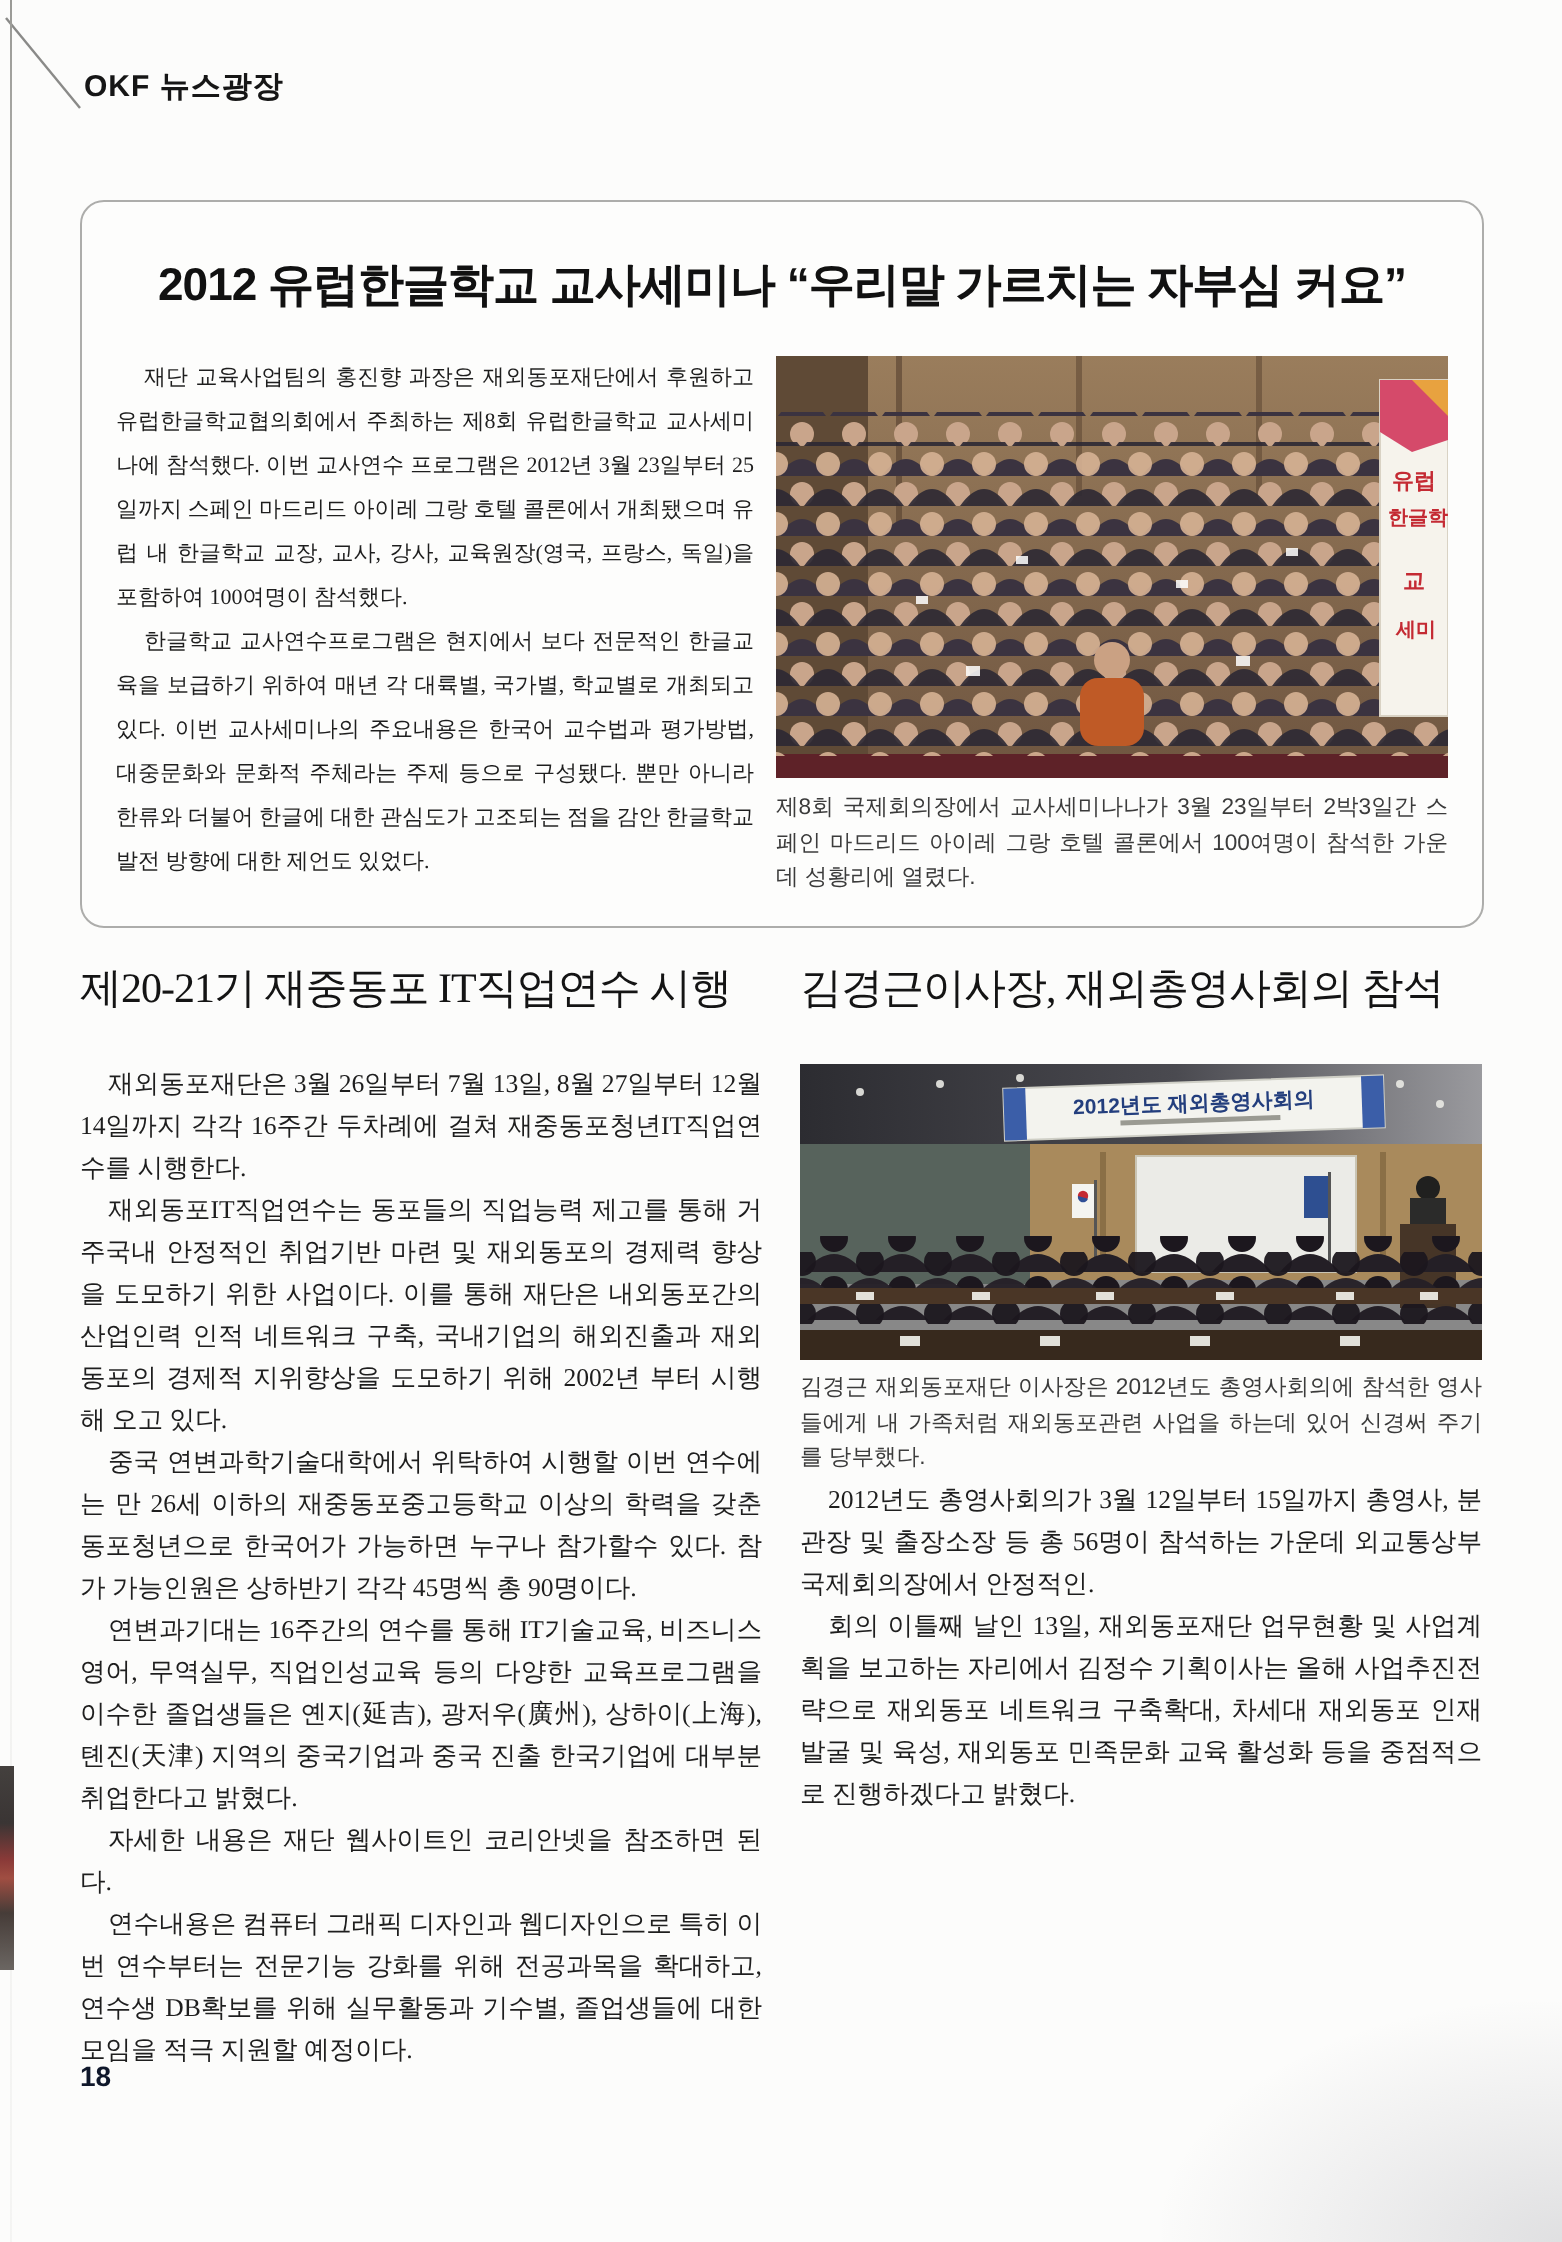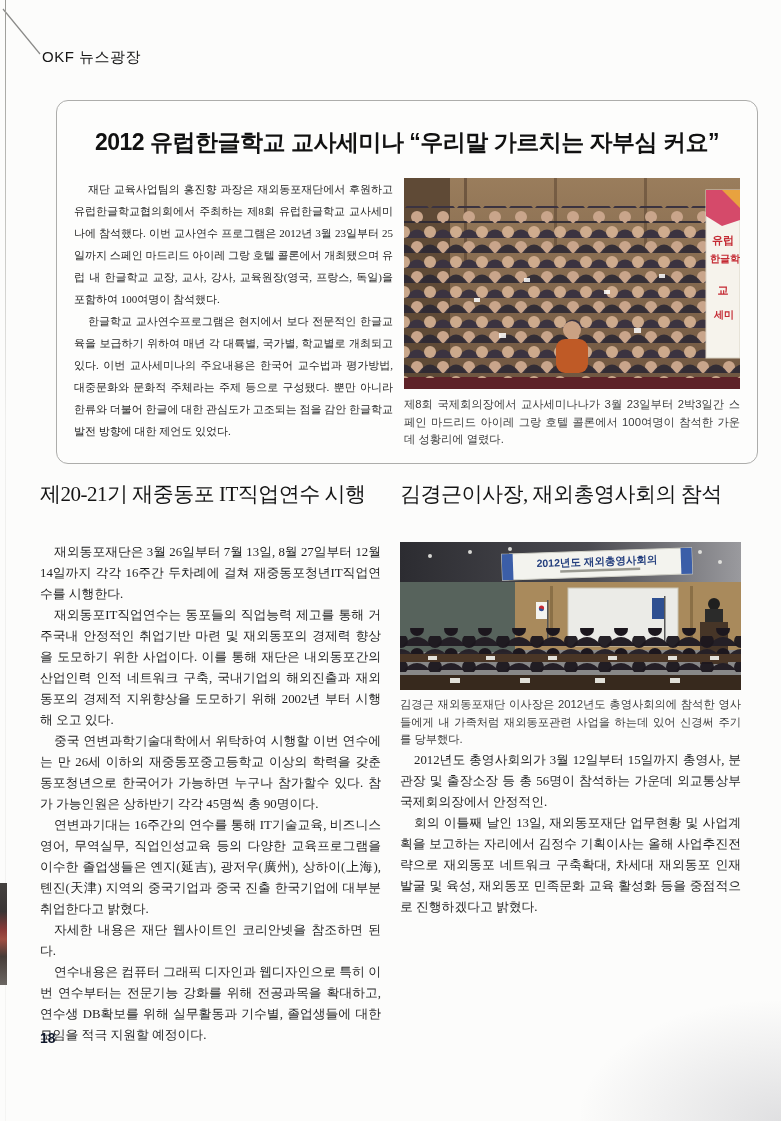--- a/index.html
+++ b/index.html
@@ -15,50 +15,50 @@
   
   .corner-svg{position:absolute;left:0;top:0;width:120px;height:70px;}
   .left-edge{position:absolute;left:5px;top:0;width:1px;height:1121px;
     background:linear-gradient(180deg,#9a9a96 0,#c4c4c0 220px,rgba(200,200,196,0.25) 420px,rgba(200,200,196,0.15) 100%);}
   .left-strip-bottom{position:absolute;left:0;top:883px;width:7px;height:102px;
     background:linear-gradient(180deg,#44403e 0,#3a3534 28%,#8a3a38 46%,#a04e42 55%,#463c38 72%,#6b6662 100%);}
   .corner-shadow{position:absolute;right:0;bottom:0;width:200px;height:120px;
     background:radial-gradient(ellipse at 100% 100%, rgba(110,110,122,0.20), rgba(110,110,122,0.0) 72%);}
   
   .header{
-    position:absolute;left:42px;top:48px;
+    position:absolute;left:42px;top:34px;
     font-family:"Liberation Sans", sans-serif;
-    font-weight:normal;font-size:15px;letter-spacing:0.5px;color:#161616;
+    font-weight:bold;font-size:15px;letter-spacing:0.5px;color:#161616;
   }
   
   .boxed{
     position:absolute;left:40px;top:100px;width:702px;height:364px;
     border:1.5px solid #adadab;border-radius:12px;box-sizing:border-box;
-    padding:20px 17px 0 17px;background:#fdfdfc;margin-left:16px;
+    padding:20px 17px 0 17px;background:#fdfdfc;
   }
   .boxed h1{
     margin:6px 0 20px 0;text-align:center;
     font-family:"Liberation Sans", sans-serif;
     font-size:23px;font-weight:700;color:#111;letter-spacing:-0.5px;
   }
   .box-content{display:flex;gap:11px;}
   .box-text{width:321px;font-size:11px;line-height:22px;text-align:justify;}
   .box-text p{margin:0;text-indent:14px;}
   .figure{width:336px;margin:0;}
   .photo-frame{display:block;background:#888;}
   .caption{
     font-family:"Liberation Sans", sans-serif;
     font-size:11.3px;line-height:1.55;color:#3b3b3b;font-weight:500;
     margin:7px 0 0 0;text-align:justify;
   }
   
   .two-col{position:absolute;left:40px;top:480px;width:702px;display:flex;gap:19px;}
   .col{width:341px;}
   .col h2{
-    margin:0 0 34px 0;font-family:"Liberation Serif", serif;
+    margin:0 0 24px 0;font-family:"Liberation Serif", serif;
     font-size:21px;font-weight:400;color:#141414;letter-spacing:-0.5px;white-space:nowrap;
   }
   .col.right h2{}
   .body-text{font-size:12.8px;line-height:21px;text-align:justify;}
   .body-text p{margin:0;text-indent:14px;}
   .col.right .caption{margin:6px 0 1px 0;}
   
   .page-number{
     position:absolute;left:40px;top:1030px;
     font-family:"Liberation Sans", sans-serif;font-weight:bold;font-size:14px;color:#0f172a;

